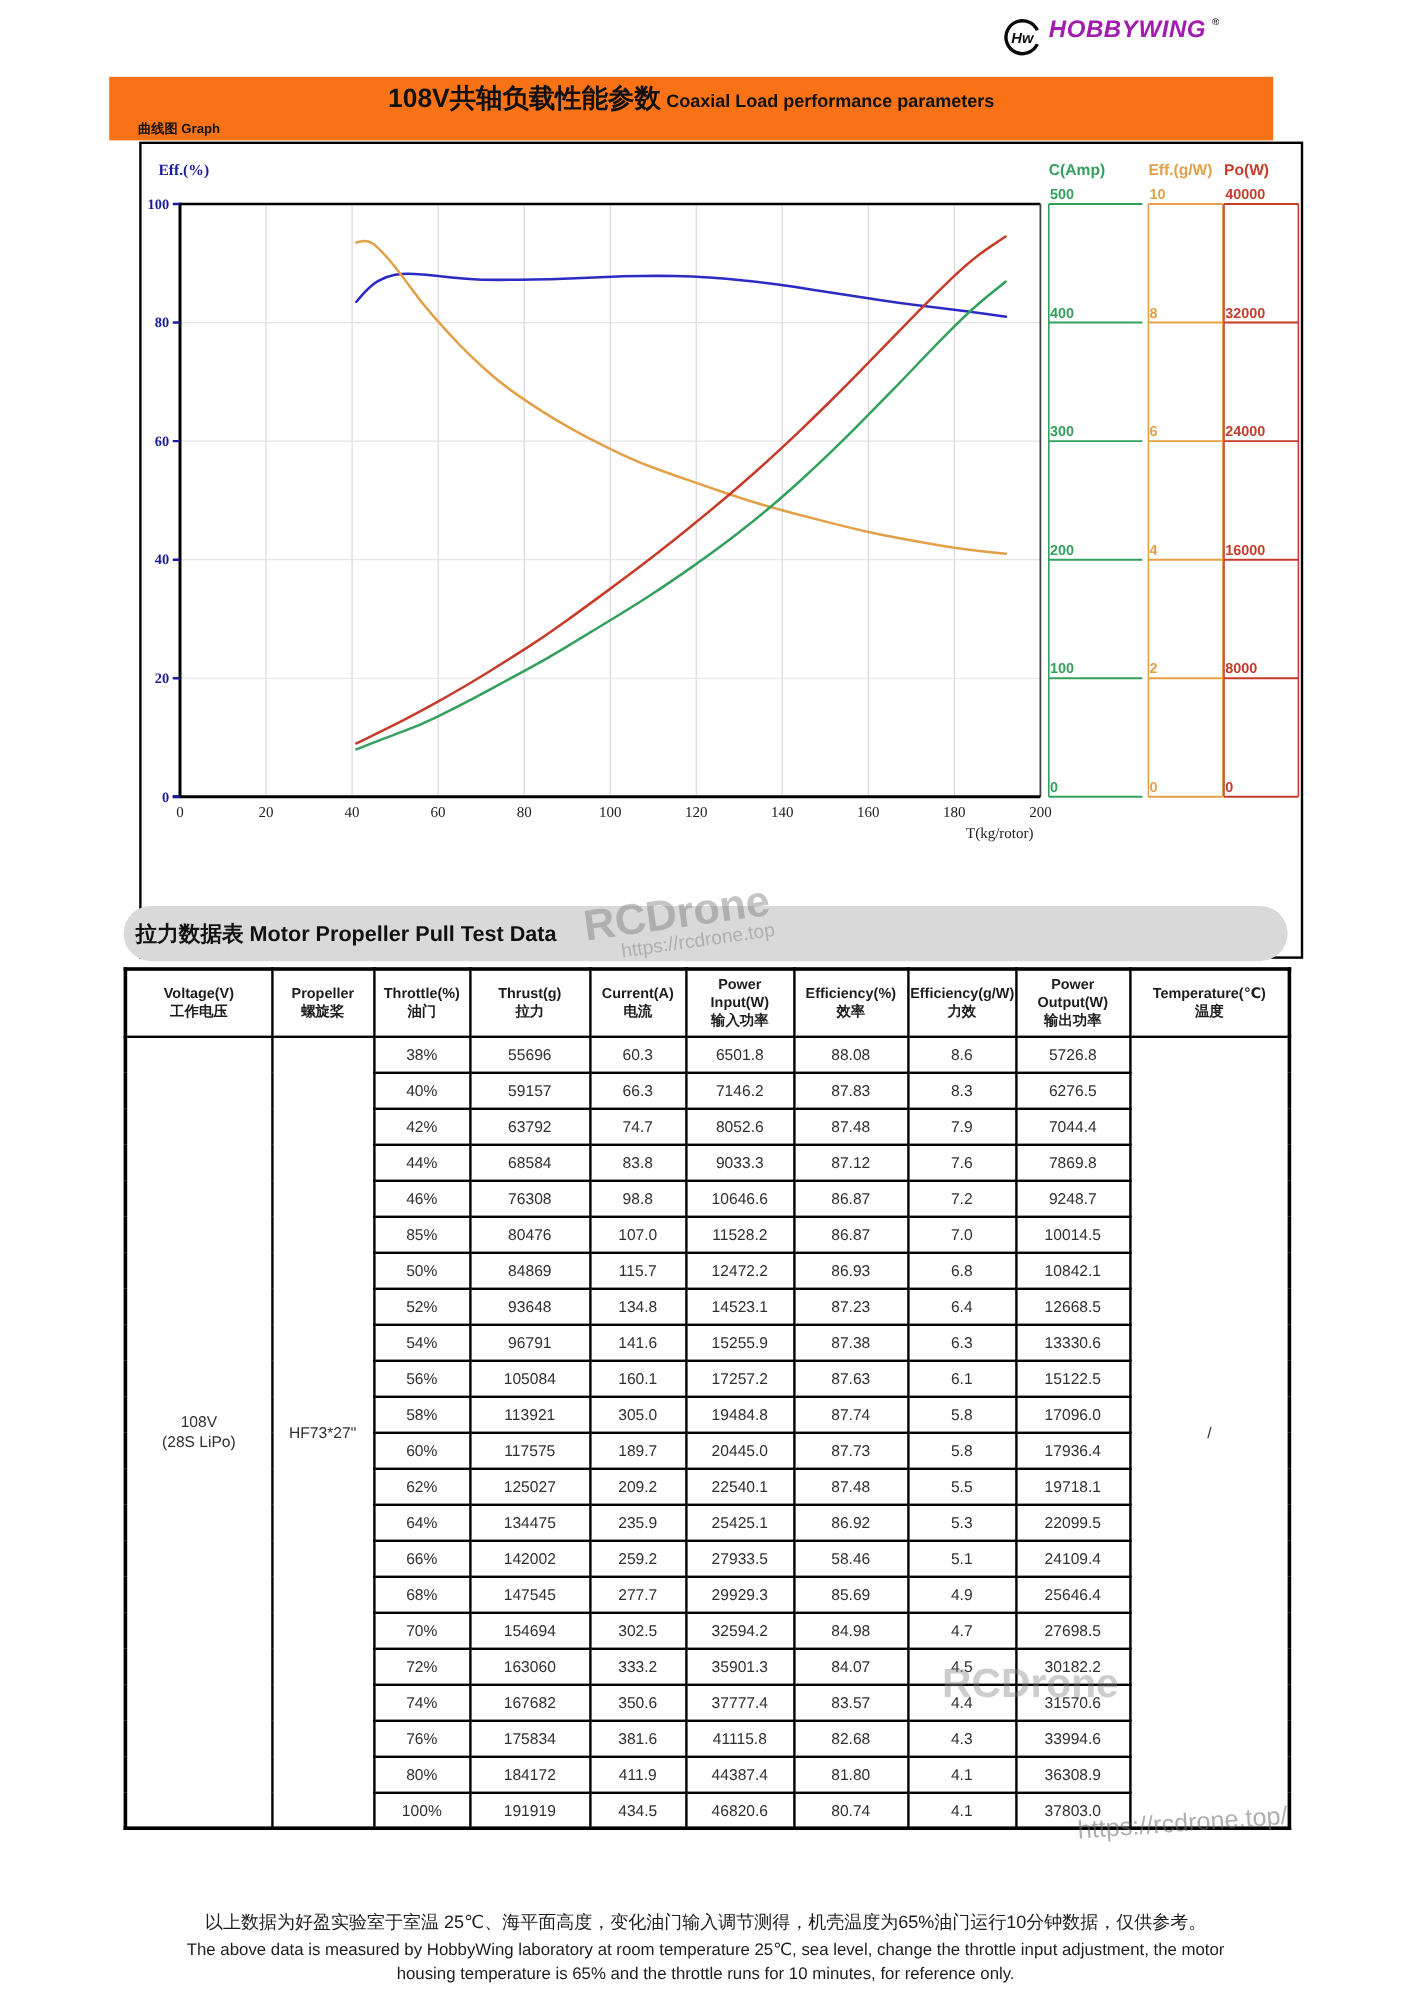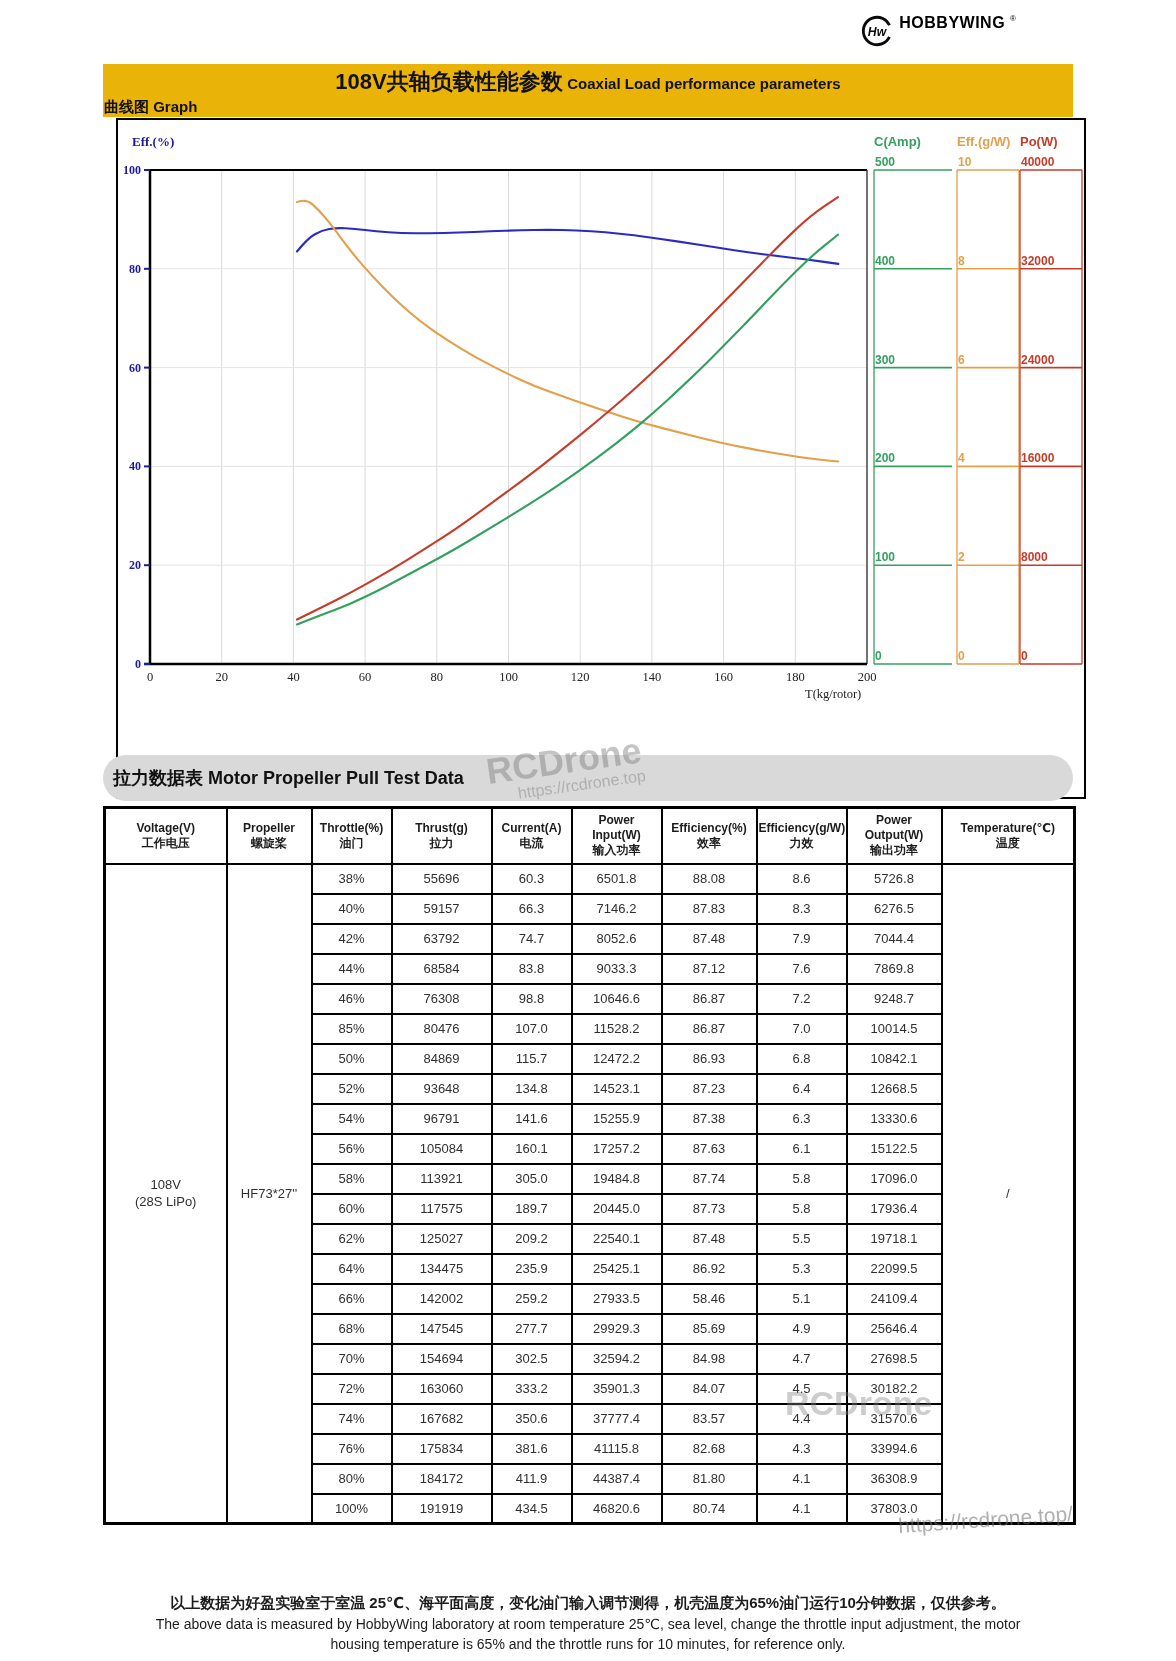--- a/index.html
+++ b/index.html
@@ -1,29 +1,29 @@
 <!DOCTYPE html>
 <html><head>
 <meta charset="utf-8">
 <style>
   * { margin:0; padding:0; box-sizing:border-box; }
   body { background:#ffffff; font-family:"Liberation Sans","DejaVu Sans",sans-serif; }
   .page { position:relative; width:1176px; height:1661px; background:#fff; overflow:hidden; }
 
   
   .logo { position:absolute; top:14px; right:160px; display:flex; align-items:flex-start; gap:5px; }
-  .logo-text { font-size:16px; font-weight:bold; letter-spacing:.5px; color:#000000; }
+  .logo-text { font-size:20px; font-weight:bold; font-style:italic; letter-spacing:.5px; color:#a21caf; }
   .logo sup { font-size:8px; vertical-align:top; }
 
   
-  .banner1 { position:absolute; left:103px; top:64px; width:970px; height:53px; background:#eab308; }
+  .banner1 { position:absolute; left:91px; top:64px; width:970px; height:53px; background:#f97316; }
   .title-line { text-align:center; padding-top:5px; line-height:26px; white-space:nowrap; }
   .title-cn { font-size:22px; font-weight:bold; color:#111; }
   .title-en { font-size:15px; font-weight:bold; color:#111; }
-  .graph-label { font-size:15px; font-weight:bold; color:#111; padding-left:1px; line-height:20px; }
+  .graph-label { font-size:11px; font-weight:bold; color:#111; padding-left:24px; line-height:20px; }
 
   
   .chart-panel { position:absolute; left:116px; top:118px; width:970px; height:681px;
                  border:2px solid #000; background:#fff; }
   .chart-panel svg { display:block; }
   svg text { font-family:"Liberation Sans","DejaVu Sans",sans-serif; }
   svg text.serif { font-family:"Liberation Serif","DejaVu Serif",serif; }
   svg text.ax-name { font-size:13px; font-weight:bold; }
   svg text.tick { font-size:12px; font-weight:bold; }
   svg text.xtick { font-size:12.5px; }
@@ -36,21 +36,21 @@
   .table-wrap { position:absolute; left:103px; top:806px; width:970px;border-radius:15px; }
   table { width:970px; border-collapse:collapse; table-layout:fixed; border:3px solid #000; }
   th, td { border:2px solid #000; text-align:center; vertical-align:middle; color:#303030; }
   th { height:56px; font-size:12px; font-weight:bold; color:#1c1c1c; padding:2px 1px; }
   th div { line-height:15px; }
   td { height:30px; font-size:13px; }
   td div { line-height:17px; }
 
   
   .footer { position:absolute; left:103px; top:1592px; width:970px; text-align:center; color:#1c1c1c; }
-  .footer .cn { font-size:15px; line-height:22px;font-weight:bold; }
+  .footer .cn { font-size:15px; line-height:22px; }
   .footer .en { font-size:14px; line-height:20px; }
 
   
   .wm { position:absolute; color:rgba(125,125,125,.45); pointer-events:none; }
   .wm1 { left:487px; top:743px; transform:rotate(-8deg); }
   .wm1 .big { font-size:36px; font-weight:bold; line-height:36px; }
   .wm1 .small { font-size:16px; margin-left:28px; line-height:16px; }
   .wm2 { left:785px; top:1384px; font-size:34px; font-weight:bold; color:rgba(130,130,130,.40); }
   .wm3 { left:898px; top:1508px; font-size:21px; transform:rotate(-4deg); color:rgba(110,110,110,.55); }
 </style>

